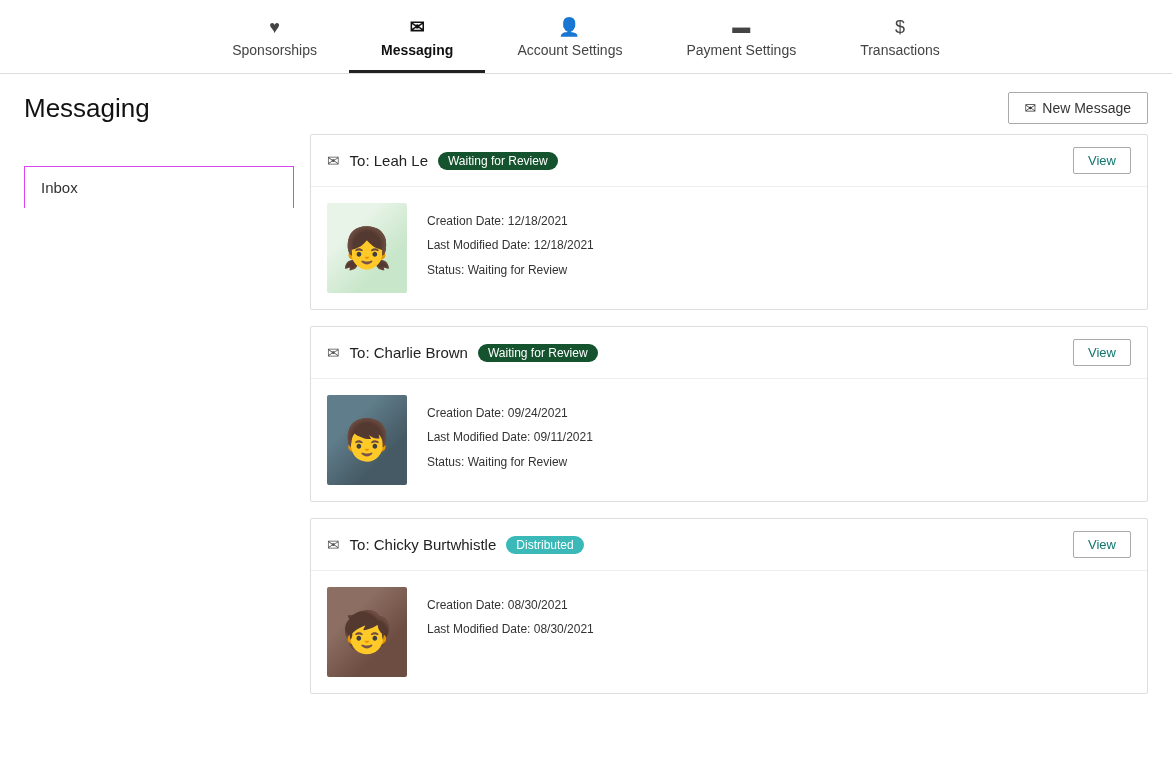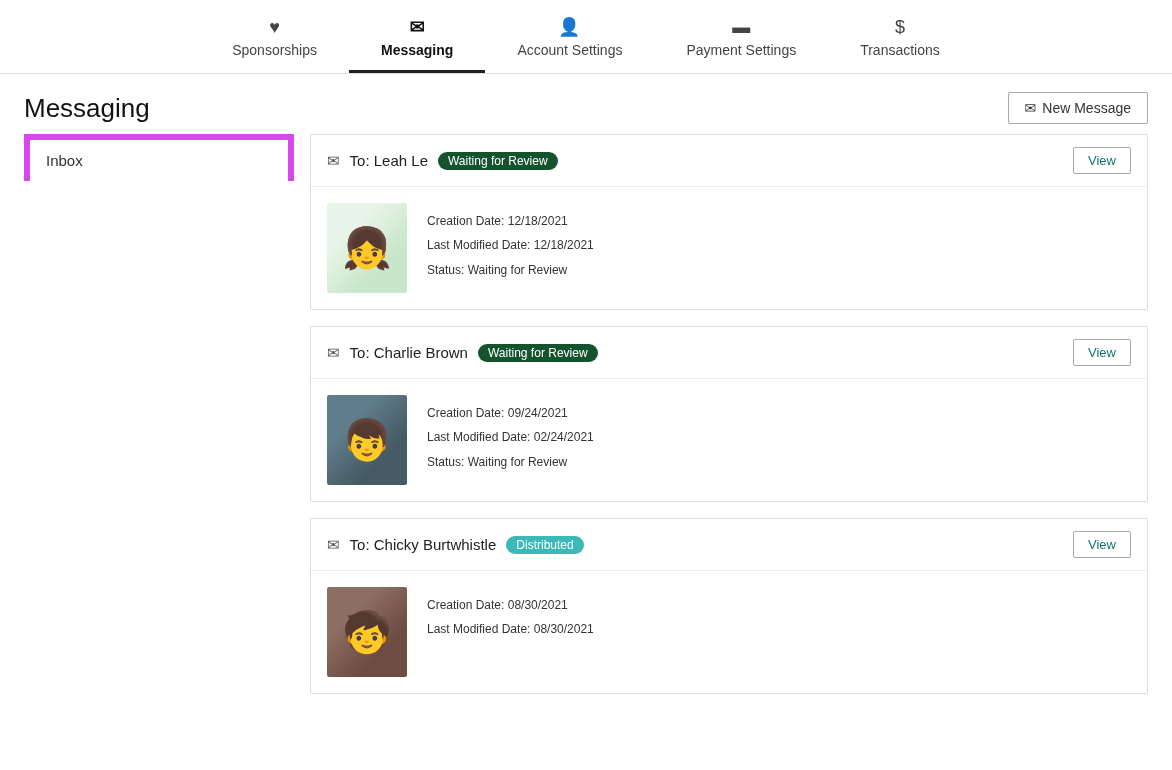--- a/index.html
+++ b/index.html
@@ -67,24 +67,25 @@
     }
 
     
     .sidebar {
       width: 270px;
       flex-shrink: 0;
     }
     .sidebar-item {
       padding: 12px 16px;
       cursor: pointer;
-      border: 6px solid #d946ef;
+      border: 1px solid #d946ef;
       background: #fff;
       color: #333;
       font-size: 15px;
+      margin-top: 32px;
     }
     .sidebar-item.active {
       background: #1a6ec7;
       color: #fff;
       border-color: #1a6ec7;
     }
     .sidebar-item:first-child {
       border-bottom: none;
     }
 
@@ -269,21 +270,21 @@
           <span class="envelope-icon">✉</span>
           <span>To: Charlie Brown</span>
           <span class="badge badge-waiting">Waiting for Review</span>
         </div>
         <button class="view-btn">View</button>
       </div>
       <div class="message-card-body">
         <div class="message-avatar avatar-charlie"></div>
         <div class="message-details">
           <span>Creation Date: 09/24/2021</span>
-          <span>Last Modified Date: 02/24/2021</span>
+          <span>Last Modified Date: 09/11/2021</span>
           <span>Status: Waiting for Review</span>
         </div>
       </div>
     </div>
 
     <div class="message-card">
       <div class="message-card-header">
         <div class="message-card-header-left">
           <span class="envelope-icon">✉</span>
           <span>To: Chicky Burtwhistle</span>

